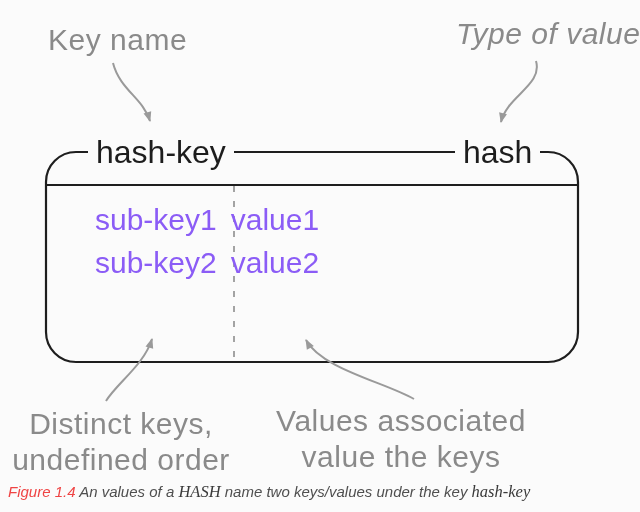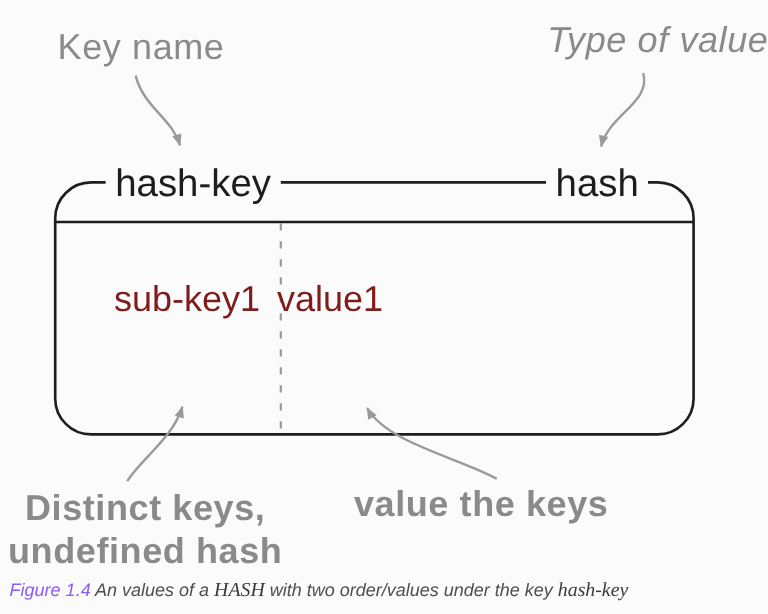--- a/index.html
+++ b/index.html
@@ -51,51 +51,50 @@
     font-size: 30px;
     letter-spacing: 0.5px;
   }
   .annotation-block {
     position: absolute;
     z-index: 2;
     color: #8a8a8a;
     font-size: 30px;
     text-align: center;
     letter-spacing: 0.5px;
-    font-weight: bold;
   }
   .annotation-block div { line-height: 36px; }
   .border-label {
     color: #1d1d1d;
     font-size: 32px;
     background: #fbfbfb;
     padding: 0 8px;
     line-height: 38px;
   }
   .box-rows {
     position: absolute;
     left: 95px;
-    top: 228px;
+    top: 198px;
     z-index: 2;
-    color: #7f1d1d;
+    color: #8b5cf6;
     font-size: 30px;
   }
   .box-row { line-height: 43px; white-space: nowrap; }
   .box-row .subkey { margin-right: 14px; }
   .caption {
     position: absolute;
     left: 8px;
     top: 482px;
     z-index: 2;
     font-size: 15px;
     font-style: italic;
     color: #4f4f4f;
     white-space: nowrap;
   }
-  .caption .fig-label { color: #8b5cf6; }
+  .caption .fig-label { color: #ef4444; }
   .caption .serif-emph {
     font-family: "Liberation Serif", serif;
     font-size: 16.5px;
     color: #3a3a3a;
   }
 </style>
 </head>
 <body>
 
 <div class="canvas">
@@ -127,32 +126,36 @@
   <div class="txt annotation" style="left:456px; top:17px;font-style:italic;">Type of value</div>
 
   <div class="txt border-label" style="left:88px; top:133px;">hash-key</div>
 
   <div class="txt border-label" style="left:455px; top:133px;">hash</div>
 
   <div class="box-rows">
     <div class="box-row">
       <span class="subkey">sub-key1</span><span>value1</span>
     </div>
+    <div class="box-row">
+      <span class="subkey">sub-key2</span><span>value2</span>
+    </div>
   </div>
 
   <div class="annotation-block" style="left:0px; top:406px; width:242px;">
     <div>Distinct keys,</div>
-    <div>undefined hash</div>
+    <div>undefined order</div>
   </div>
 
   <div class="annotation-block" style="left:276px; top:403px; width:250px;">
+    <div>Values associated</div>
     <div>value the keys</div>
   </div>
 
   <div class="caption">
     <span class="fig-label">Figure 1.4</span>
     <span>An values of a</span>
     <span class="serif-emph">HASH</span>
-    <span>with two order/values under the key</span>
+    <span>name two keys/values under the key</span>
     <span class="serif-emph">hash-key</span>
   </div>
 
 </div>
 
 </body></html>

